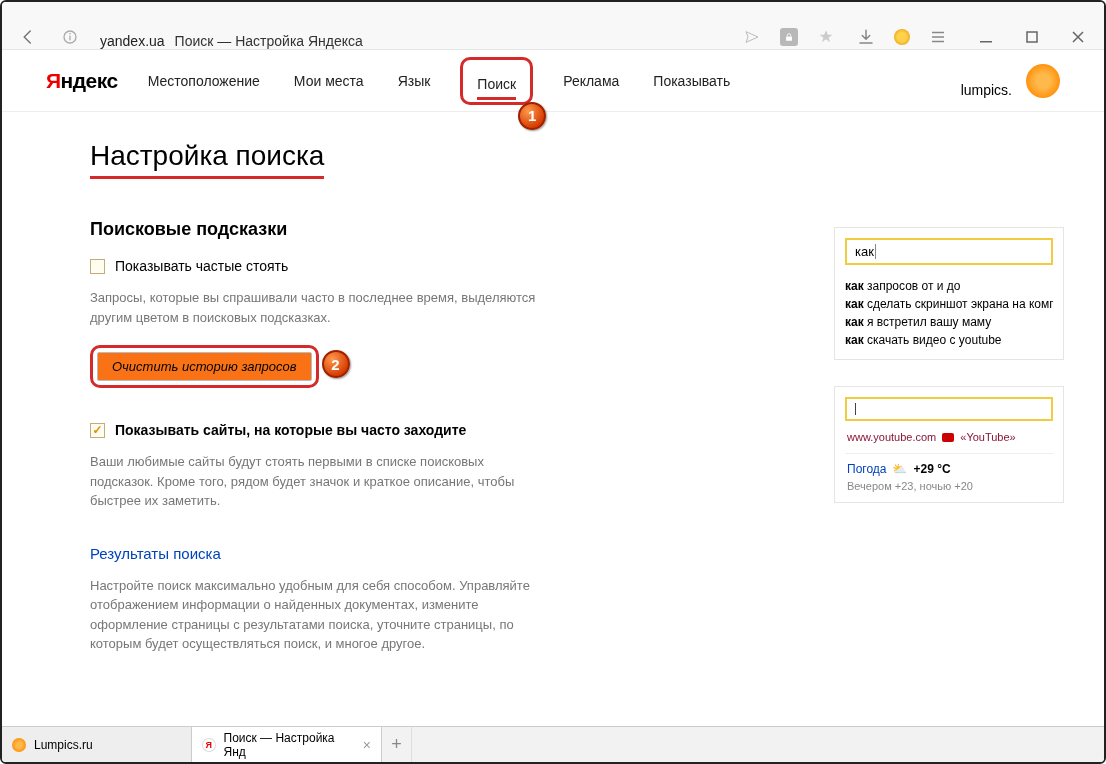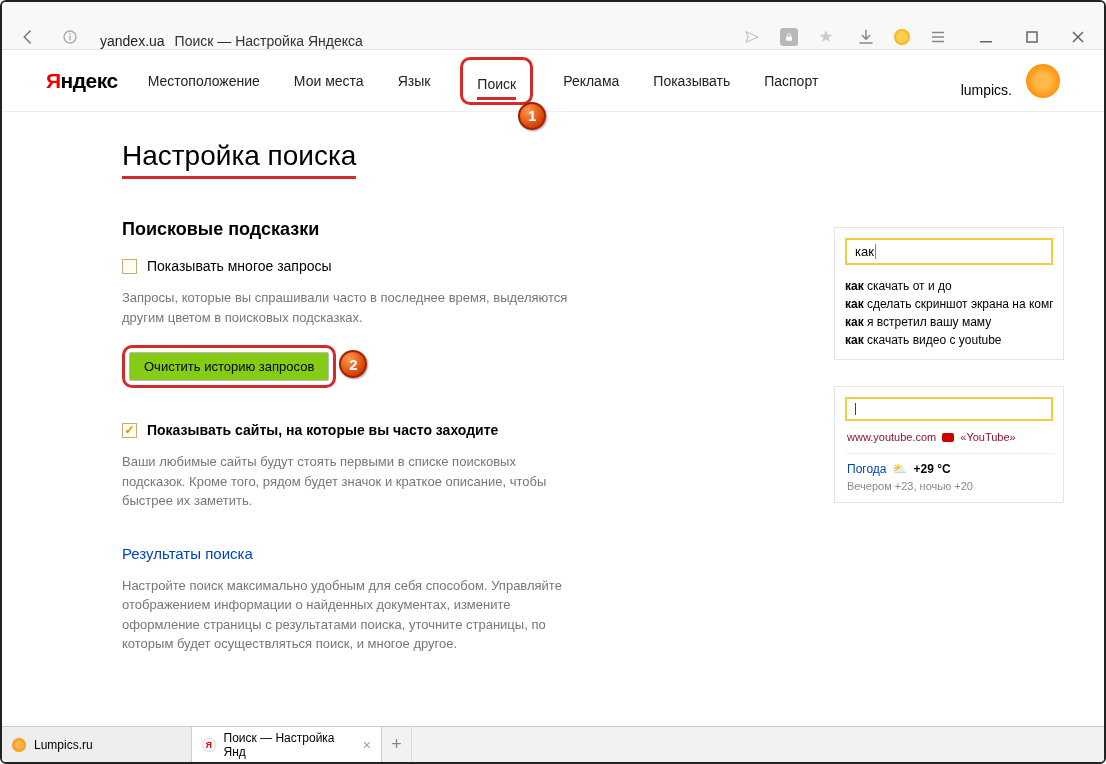--- a/index.html
+++ b/index.html
@@ -24,30 +24,30 @@
 .nav-search-wrap { position: relative; border: 3px solid #d42a2a; border-radius: 10px; padding: 16px 14px 10px; display: inline-flex; }
 .nav-search-wrap .nav-item { padding: 0; }
 .nav-search-wrap .nav-item::after { content:""; position:absolute; left:0; right:0; bottom:-8px; height:3px; background:#d42a2a; }
 .header-right { margin-left: auto; display: flex; align-items: flex-end; gap: 14px; font-size: 14px; }
 .avatar { width: 34px; height: 34px; border-radius: 50%; background: radial-gradient(circle, #ffb84a 30%, #ff8a00 80%); position: relative; }
 
 
 .badge { position: absolute; width: 28px; height: 28px; border-radius: 50%; background: radial-gradient(circle at 35% 30%, #ff9a4d, #d43a00 75%); border: 2px solid #a02000; display: flex; align-items: center; justify-content: center; color: #fff; font-weight: bold; font-size: 15px; box-shadow: 1px 1px 2px rgba(0,0,0,.4); z-index: 5; }
 
 
-.content { padding: 28px 60px 0 120px; position: relative; height: calc(100% - 48px - 62px - 36px); overflow: hidden; }
+.content { padding: 28px 60px 0 88px; position: relative; height: calc(100% - 48px - 62px - 36px); overflow: hidden; }
 .page-title { font-size: 28px; font-weight: normal; border-bottom: 3px solid #d42a2a; display: inline-block; padding-bottom: 4px; }
 .sub-h { font-size: 18px; font-weight: bold; margin-top: 40px; }
 .check-row { display: flex; align-items: center; gap: 10px; margin-top: 18px; font-size: 14px; }
 .chk { width: 15px; height: 15px; border: 1px solid #bfae7a; background: #fffdf0; display: inline-flex; align-items: center; justify-content: center; }
 .chk.checked::after { content: "✓"; color: #e08a00; font-size: 12px; font-weight: bold; line-height: 1; }
 .desc { font-size: 13px; color: #777; margin-top: 14px; line-height: 1.5; max-width: 450px; }
 
 .clear-wrap { position: relative; display: inline-block; margin-top: 18px; border: 3px solid #d42a2a; border-radius: 10px; padding: 4px; }
-.clear-btn { border: 1px solid #bbb; background: #84cc16; padding: 6px 14px; font-size: 13px; border-radius: 2px; cursor: pointer; }
+.clear-btn { border: 1px solid #bbb; background: #f97316; padding: 6px 14px; font-size: 13px; border-radius: 2px; cursor: pointer; font-style: italic; }
 
 .link-h { font-size: 15px; color: #0044bb; margin-top: 34px; cursor: pointer; }
 
 
 .preview1 { position: absolute; right: 40px; top: 115px; width: 230px; border: 1px solid #e5e5e5; background: #fff; }
 .pv-search { border: 2px solid #f0cc3e; padding: 4px 8px; margin: 10px; font-size: 13px; }
 .pv-search span { border-right: 1px solid #888; padding-right: 1px; }
 .pv-list { padding: 2px 10px 10px; }
 .pv-list div { font-size: 12px; padding: 2px 0; white-space: nowrap; overflow: hidden; }
 .pv-list b { font-weight: bold; }
@@ -147,35 +147,34 @@
   </div>
   <span class="nav-item">Местоположение</span>
   <span class="nav-item">Мои места</span>
   <span class="nav-item">Язык</span>
   <span class="nav-search-wrap">
     <span class="nav-item">Поиск</span>
     <div class="badge" style="right:-16px; bottom:-28px">1</div>
   </span>
   <span class="nav-item">Реклама</span>
   <span class="nav-item">Показывать</span>
-  <span class="nav-item">Паспорт</span>
   <div class="header-right">
     <span>lumpics.</span>
     <div class="avatar"></div>
   </div>
 </div>
 
 <div class="content">
   <h1 class="page-title">Настройка поиска</h1>
 
   <h2 class="sub-h">Поисковые подсказки</h2>
 
   <div class="check-row">
     <span class="chk"></span>
-    <span>Показывать многое запросы</span>
+    <span>Показывать частые стоять</span>
   </div>
   <p class="desc">Запросы, которые вы спрашивали часто в последнее время, выделяются другим цветом в поисковых подсказках.</p>
 
   <div class="clear-wrap">
     <button class="clear-btn">Очистить историю запросов</button>
     <div class="badge" style="right:-34px; top:2px">2</div>
   </div>
 
   <div class="check-row" style="margin-top:34px">
     <span class="chk checked"></span>
@@ -183,21 +182,21 @@
   </div>
   <p class="desc">Ваши любимые сайты будут стоять первыми в списке поисковых подсказок. Кроме того, рядом будет значок и краткое описание, чтобы быстрее их заметить.</p>
 
   <div class="link-h">Результаты поиска</div>
   <p class="desc">Настройте поиск максимально удобным для себя способом. Управляйте отображением информации о найденных документах, измените оформление страницы с результатами поиска, уточните страницы, по которым будет осуществляться поиск, и многое другое.</p>
 
   
   <div class="preview1">
     <div class="pv-search"><span>как</span></div>
     <div class="pv-list">
-      <div><b>как</b><span> скачать от и до</span></div>
+      <div><b>как</b><span> запросов от и до</span></div>
       <div><b>как</b><span> сделать скриншот экрана на компь</span></div>
       <div><b>как</b><span> я встретил вашу маму</span></div>
       <div><b>как</b><span> скачать видео с youtube</span></div>
     </div>
   </div>
 
   
   <div class="preview2">
     <div class="pv-search2">
         <span class="blink"></span>

